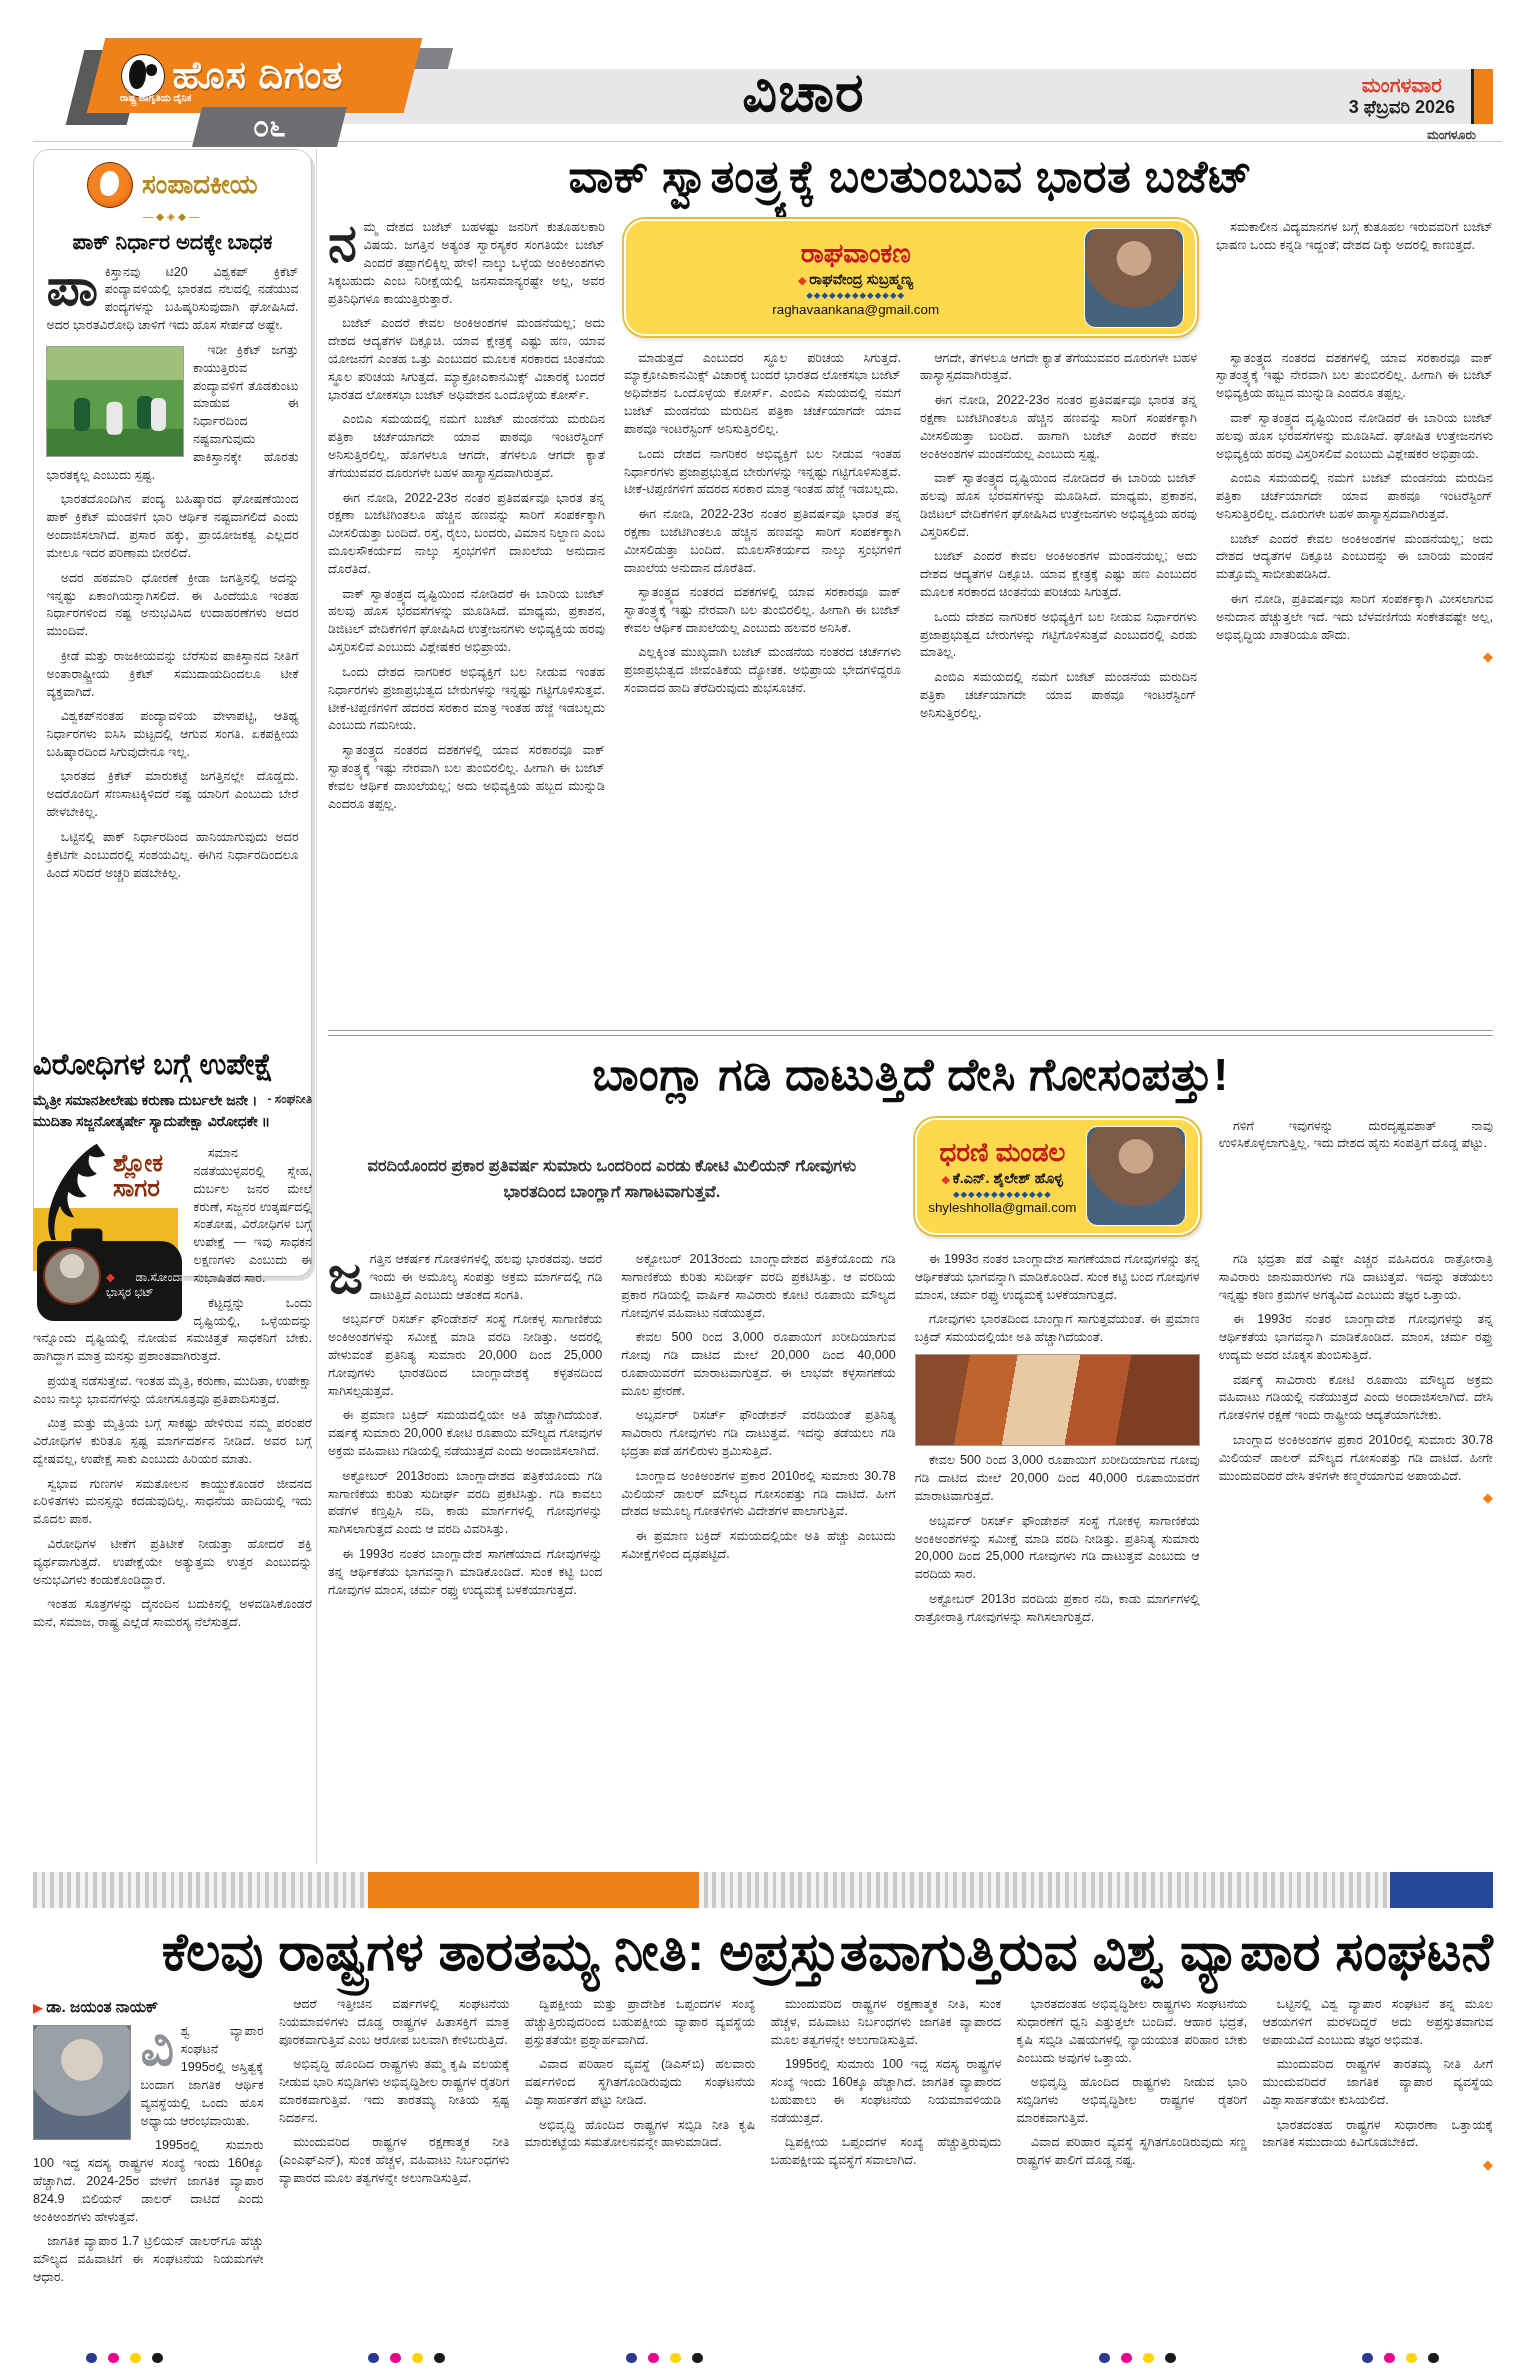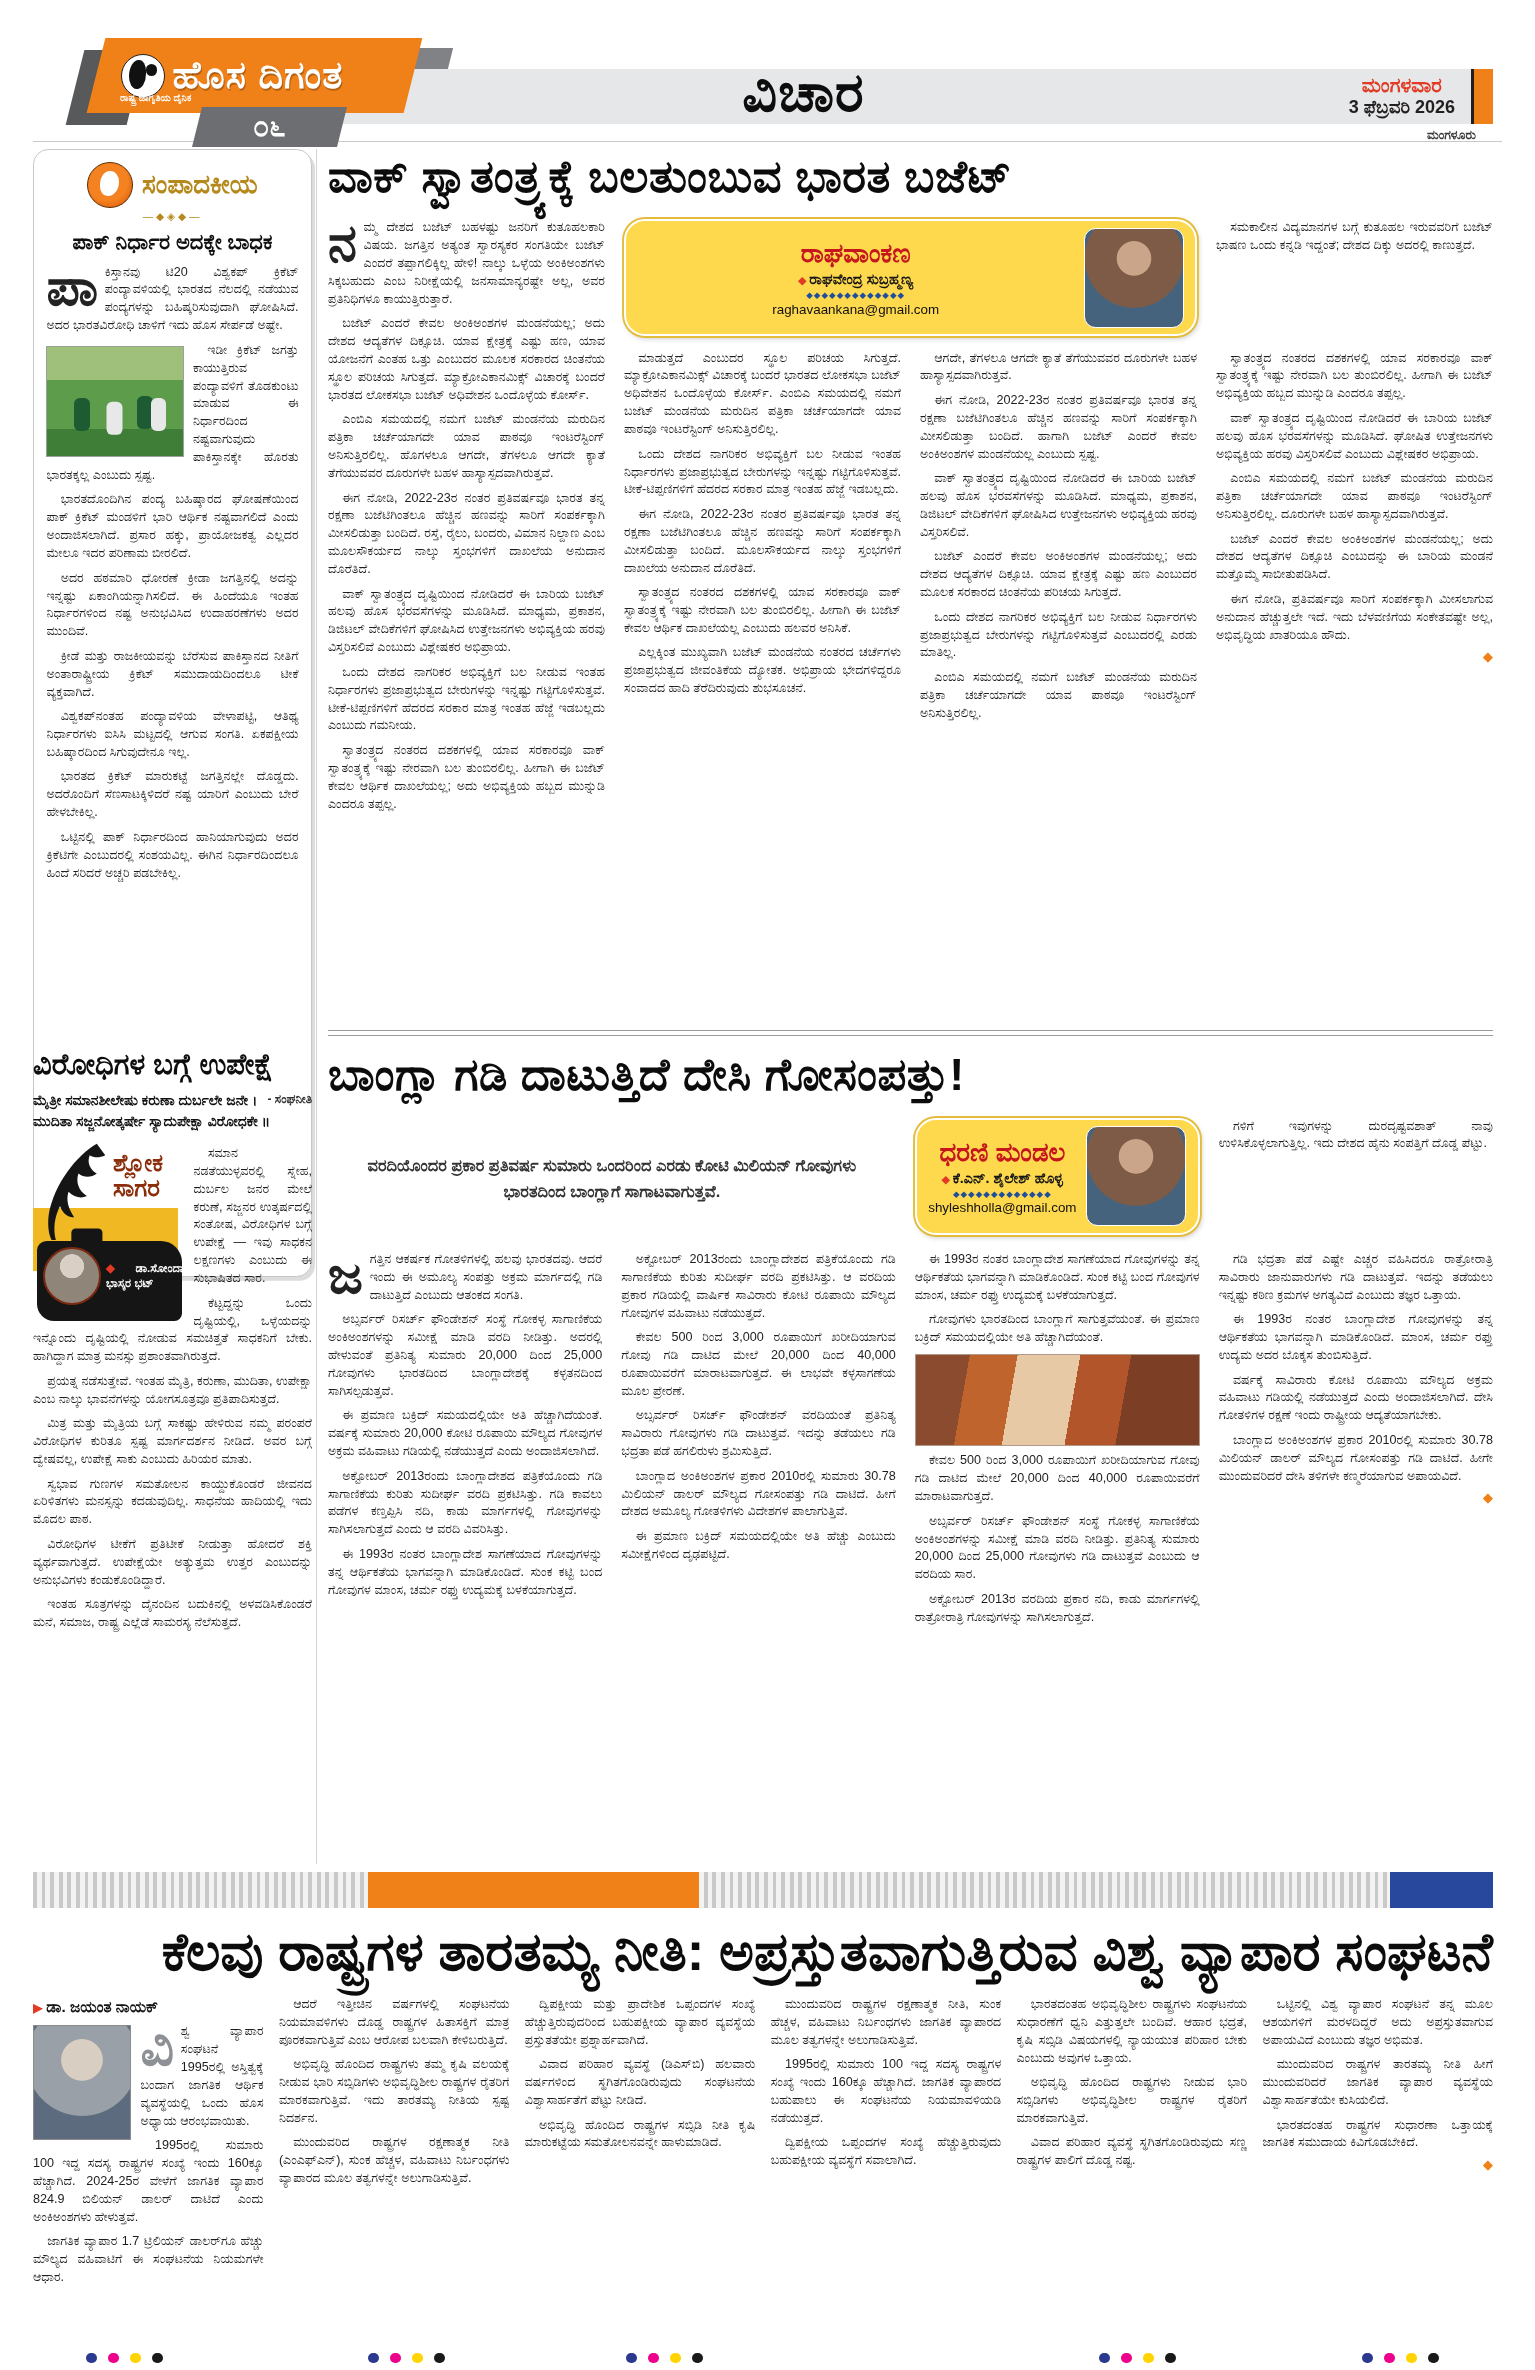--- a/index.html
+++ b/index.html
@@ -53,25 +53,25 @@
   .sh-shloka{font-weight:800;font-size:14px;line-height:1.55;color:#111;}
   .sh-attr{float:right;font-weight:700;font-size:12px;color:#333;}
   .sh-body{margin-top:12px;}
   .badge{float:left;width:151px;height:172px;margin:3.8px 9.6px 1.9px 0;position:relative;}
   .badge-yellow{position:absolute;left:0;right:5.7px;top:59px;height:63px;background:#f0b823;}
   .badge-black{position:absolute;left:3.8px;right:1.9px;top:92px;height:80px;background:#151515;border-radius:9.6px 21px 7.6px 17px;}
   .badge-quill{position:absolute;left:-1.9px;top:-7.6px;width:92px;height:113px;}
   .badge-title{position:absolute;right:0;top:1.9px;color:#8a2d0b;font-weight:900;font-size:24px;line-height:1.04;text-align:left;width:71px;}
   .badge-photo{position:absolute;left:9.6px;bottom:15.3px;width:54px;height:54px;border-radius:50%;border:2.9px solid #7b2a12;
                background:radial-gradient(circle at 50% 32%,#d9cfc4 26%,#8f8578 27% 100%);z-index:2;}
-  .badge-author{position:absolute;left:73px;bottom:30px;color:#fff;font-size:11.5px;font-weight:700;line-height:1.3;z-index:2;}
+  .badge-author{position:absolute;left:73px;bottom:21px;color:#fff;font-size:11.5px;font-weight:400;line-height:1.3;z-index:2;}
   .badge-author .bdot{color:#e23a24;margin-right:1.9px;}
   
   .col-main{position:absolute;left:328px;top:149px;width:1165px;}
-  .a-headline{font-size:45px;font-weight:900;color:#0c0c0c;margin:1.9px 0 15.3px;letter-spacing:0.5px;}
+  .a-headline{text-align:center;font-size:45px;font-weight:900;color:#0c0c0c;margin:1.9px 0 15.3px;letter-spacing:0.5px;}
   .grid4{display:grid;grid-template-columns:repeat(4,1fr);column-gap:19px;row-gap:13.4px;}
   .a1c1{grid-column:1;grid-row:1/3;height:799px;}
   .card-slot1{grid-column:2/4;grid-row:1;}
   .a1c4t{grid-column:4;grid-row:1;height:117px;}
   .a1c2{grid-column:2;grid-row:2;height:669px;}
   .a1c3{grid-column:3;grid-row:2;height:669px;}
   .a1c4{grid-column:4;grid-row:2;height:669px;}
   .acard{position:relative;background:#ffd94d;border-radius:21px;border:2.9px solid #fff;box-shadow:0 0 0 1.9px #e4bc3b,1.9px 2.9px 5.7px rgba(0,0,0,.18);
          padding:7.6px 11.5px;display:flex;align-items:center;height:117px;box-sizing:border-box;}
   .acard-left{flex:1;text-align:center;display:flex;flex-direction:column;justify-content:center;gap:1.9px;}

